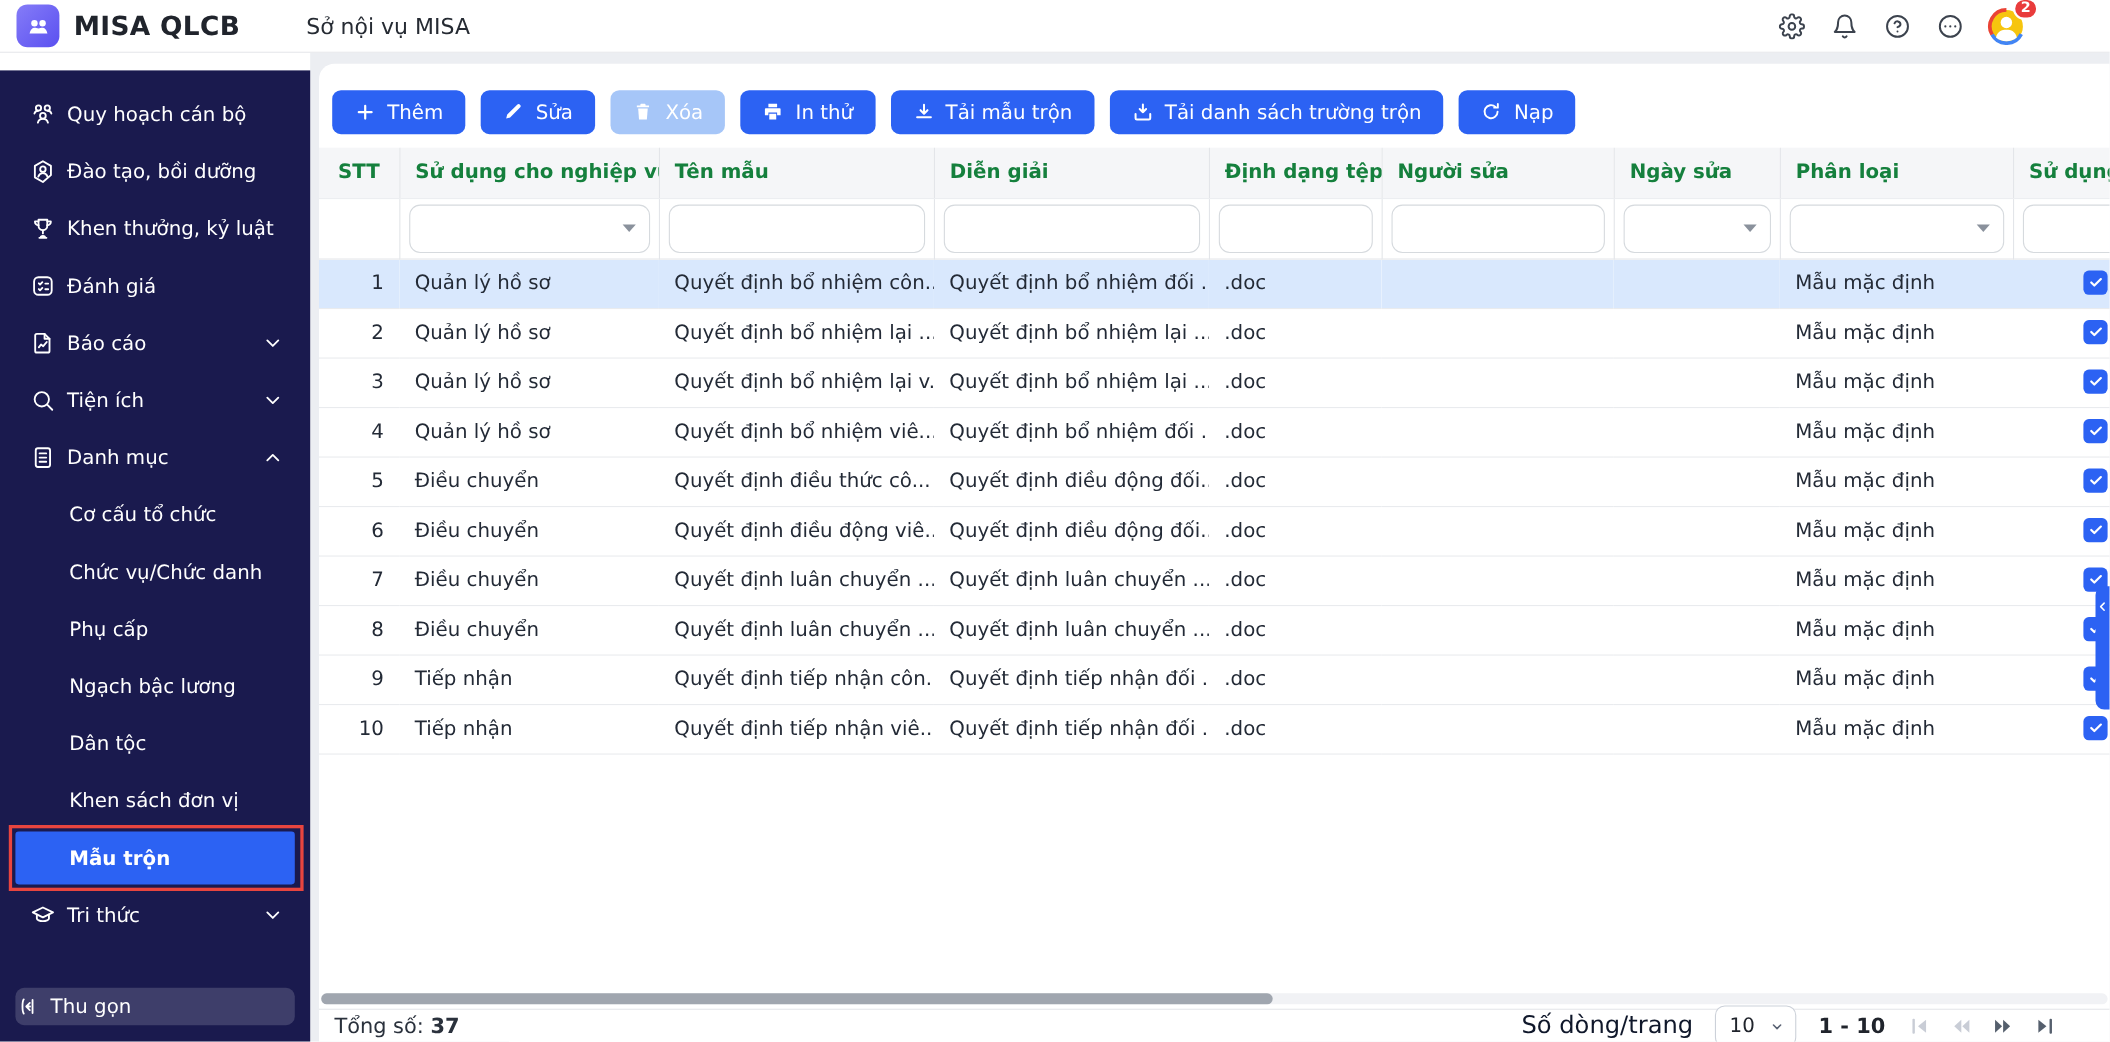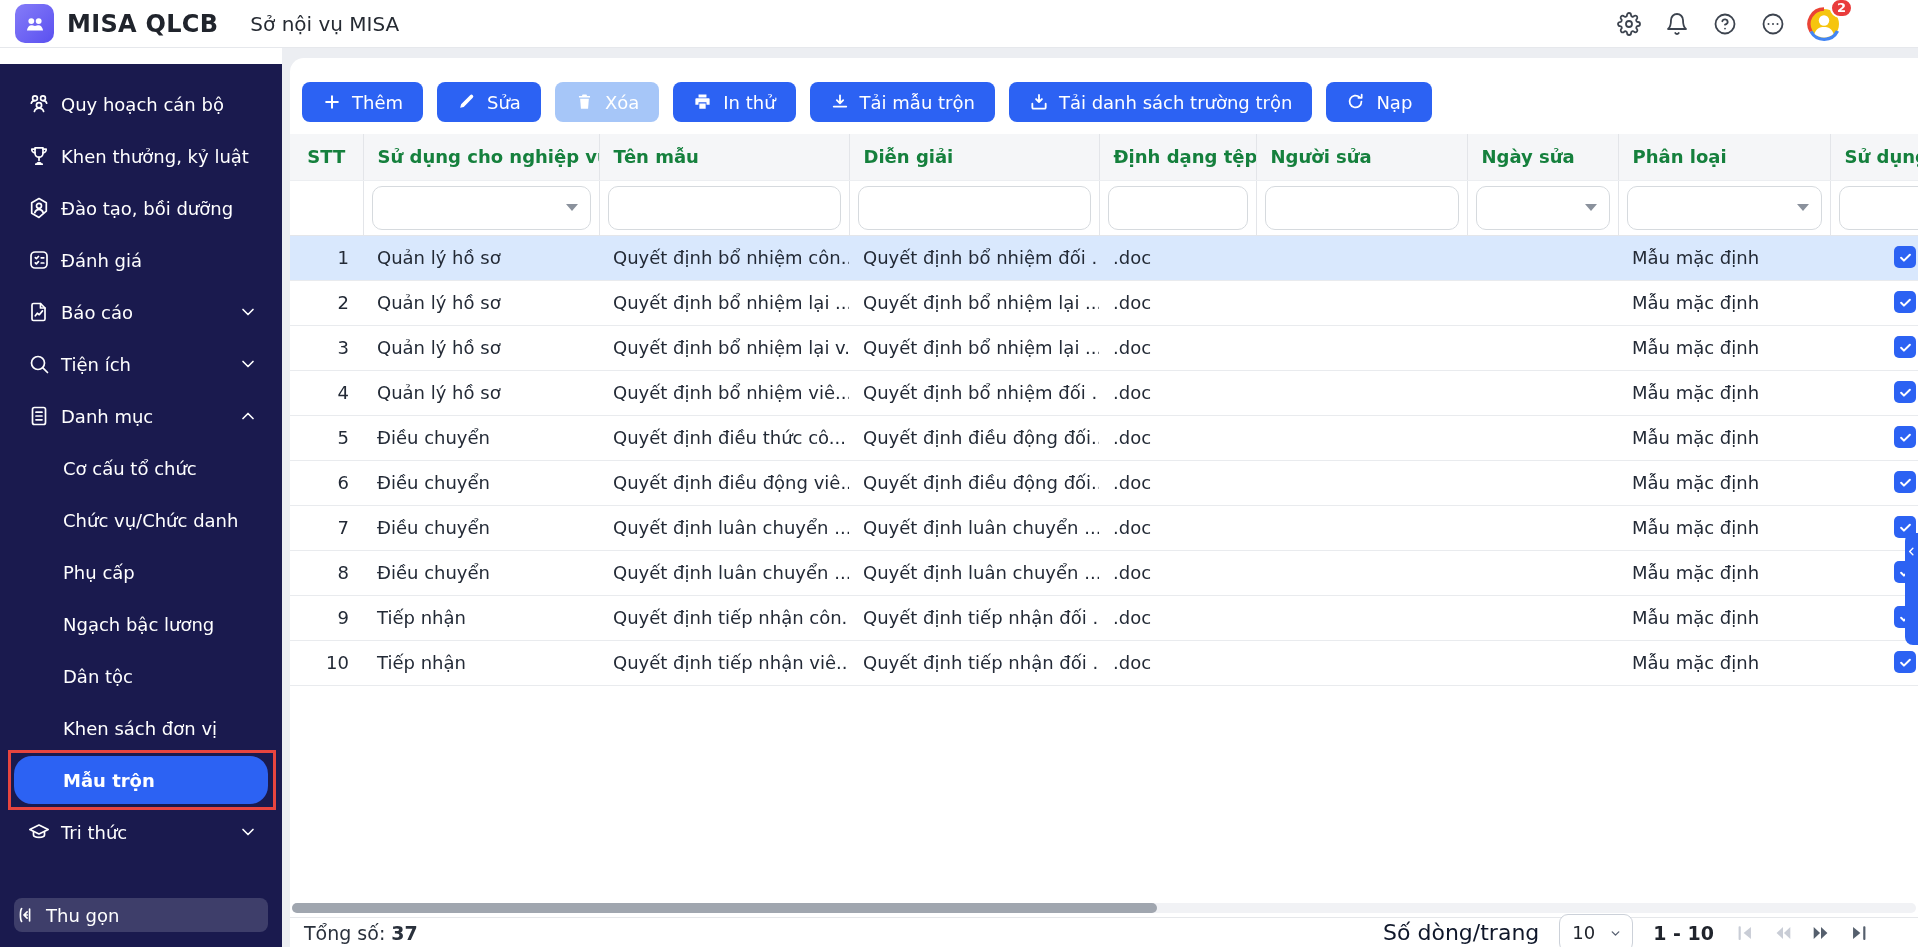--- a/index.html
+++ b/index.html
@@ -18,37 +18,37 @@
     font-family:"DejaVu Sans","Liberation Sans",sans-serif;background:#fff;color:var(--txt);
   }
   svg{display:block;}
 
   
   .topbar{position:absolute;top:0;left:0;right:0;height:48px;background:#fff;
     border-bottom:1px solid #e6e8ec;display:flex;align-items:center;z-index:20;}
   .logo{width:39px;height:39px;border-radius:10px;margin-left:15px;flex:none;
     background:linear-gradient(135deg,#857cf8,#5a50f0);display:flex;align-items:center;justify-content:center;}
   .app-name{margin-left:13px;font-size:24px;font-weight:bold;color:#20242c;letter-spacing:.3px;}
-  .org-name{margin-left:32px;font-size:20px;color:#262b33;}
+  .org-name{margin-left:60px;font-size:20px;color:#262b33;}
   .topbar-right{margin-left:auto;display:flex;align-items:center;gap:24px;margin-right:77px;}
   .tico{width:24px;height:24px;color:#3c434e;cursor:pointer;}
   .avatar-wrap{position:relative;width:34px;height:34px;margin-left:-2px;cursor:pointer;}
   .badge{position:absolute;top:-9px;right:-12px;min-width:20px;height:20px;border-radius:10px;
     background:#e93c3c;color:#fff;font-size:13px;font-weight:bold;display:flex;align-items:center;
     justify-content:center;padding:0 5px;border:2px solid #fff;}
 
   
   .sidebar{position:absolute;top:48px;left:0;width:282px;bottom:0;background:var(--sidebar-bg);color:#fff;z-index:10;margin-top:16px;}
   .nav{padding-top:14px;}
   .s-item{height:52px;display:flex;align-items:center;padding:0 24px 0 27px;font-size:18px;cursor:pointer;}
   .s-item .sico{width:24px;height:24px;margin-right:10px;flex:none;color:#fff;}
   .s-item .chev{margin-left:auto;width:20px;height:20px;color:#fff;}
   .chev.up{transform:rotate(180deg);}
   .sub-item{position:relative;height:52px;display:flex;align-items:center;padding-left:63px;font-size:18px;cursor:pointer;}
-  .sub-item.active{height:48px;margin:2px 14px;padding-left:49px;background:var(--accent);border-radius:18px;font-weight:bold;}
+  .sub-item.active{height:48px;margin:2px 14px;padding-left:49px;background:var(--accent);border-radius:3px;font-weight:bold;}
   .annotation{position:absolute;left:-6px;top:-6px;right:-8px;bottom:-6px;border:3px solid var(--red);pointer-events:none;}
   .collapse-btn{position:absolute;left:14px;right:14px;bottom:15px;height:34px;border-radius:8px;
     background:rgba(255,255,255,.16);display:flex;align-items:center;gap:10px;
     font-size:18px;color:#fff;cursor:pointer;}
   .collapse-btn .sico{width:22px;height:22px;}
 
   
   .main{position:absolute;left:282px;top:48px;right:0;bottom:0;background:#eceef2;}
   .panel{position:absolute;left:8px;top:10px;right:0;bottom:0;background:#fff;
     border-top-left-radius:14px;display:flex;flex-direction:column;overflow:hidden;}
@@ -163,36 +163,36 @@
             <circle cx="16" cy="6.2" r="2.4"></circle>
             <circle cx="12" cy="13.2" r="2.6"></circle>
           <path d="M4.3 11.2c.5-1.7 1.9-2.5 3.4-2.5M19.7 11.2c-.5-1.7-1.9-2.5-3.4-2.5M7.4 19.5c.6-2.3 2.4-3.4 4.6-3.4s4 1.1 4.6 3.4"></path>
         </svg>
       </span>
       <span>Quy hoạch cán bộ</span>
     </div>
     <div class="s-item">
       <span class="sico">
         <svg viewBox="0 0 24 24" fill="none" stroke="currentColor" stroke-width="1.7" stroke-linecap="round" stroke-linejoin="round" width="24" height="24">
+          <path d="M12 2.6l7.3 4.2v8.4L12 21.4l-7.3-4.2V6.8z"></path>
+          <circle cx="12" cy="9.8" r="2.5"></circle>
+          <path d="M7.8 16.6c.8-2.2 2.5-3.2 4.2-3.2s3.4 1 4.2 3.2"></path>
+        </svg>
+      </span>
+      <span>Đào tạo, bồi dưỡng</span>
+    </div>
+    <div class="s-item">
+      <span class="sico">
+        <svg viewBox="0 0 24 24" fill="none" stroke="currentColor" stroke-width="1.7" stroke-linecap="round" stroke-linejoin="round" width="24" height="24">
           <path d="M8 3.8h8v5.4a4 4 0 0 1-8 0z"></path>
           <path d="M8 5.2H4.8a3.2 3.2 0 0 0 3.3 3.6M16 5.2h3.2a3.2 3.2 0 0 1-3.3 3.6"></path>
           <path d="M12 13.4v2.8M8.8 20.2h6.4M10 20.2c0-2.2 4-2.2 4 0"></path>
         </svg>
       </span>
       <span>Khen thưởng, kỷ luật</span>
-    </div>
-    <div class="s-item">
-      <span class="sico">
-        <svg viewBox="0 0 24 24" fill="none" stroke="currentColor" stroke-width="1.7" stroke-linecap="round" stroke-linejoin="round" width="24" height="24">
-          <path d="M12 2.6l7.3 4.2v8.4L12 21.4l-7.3-4.2V6.8z"></path>
-          <circle cx="12" cy="9.8" r="2.5"></circle>
-          <path d="M7.8 16.6c.8-2.2 2.5-3.2 4.2-3.2s3.4 1 4.2 3.2"></path>
-        </svg>
-      </span>
-      <span>Đào tạo, bồi dưỡng</span>
     </div>
     <div class="s-item">
       <span class="sico">
         <svg viewBox="0 0 24 24" fill="none" stroke="currentColor" stroke-width="1.7" stroke-linecap="round" stroke-linejoin="round" width="24" height="24">
           <rect x="4" y="4" width="16" height="16" rx="4"></rect>
           <path d="M8.3 9.6l1.1 1.1 2.1-2.2M14.2 9.8h2.6M8.3 14.8l1.1 1.1 2.1-2.2M14.2 15h2.6"></path>
         </svg>
       </span>
       <span>Đánh giá</span>
     </div>

